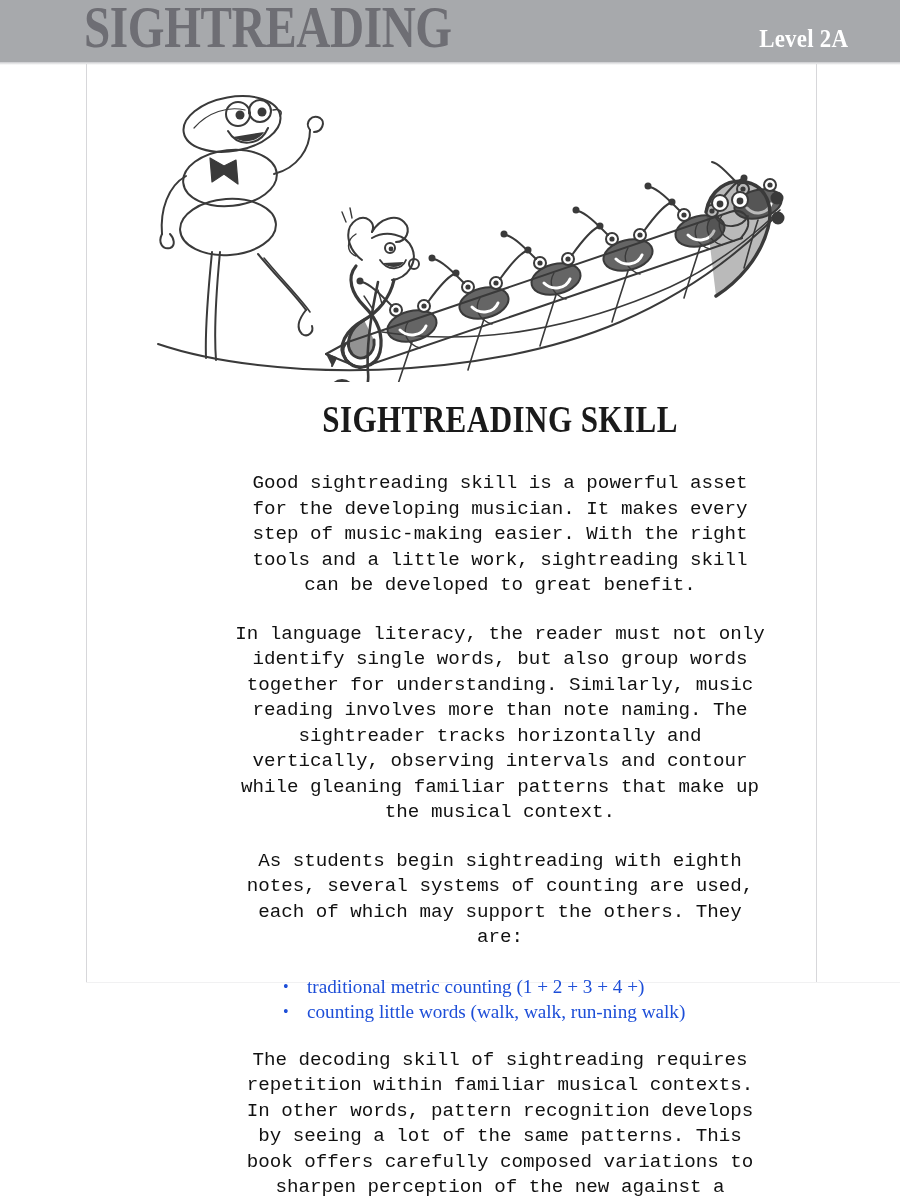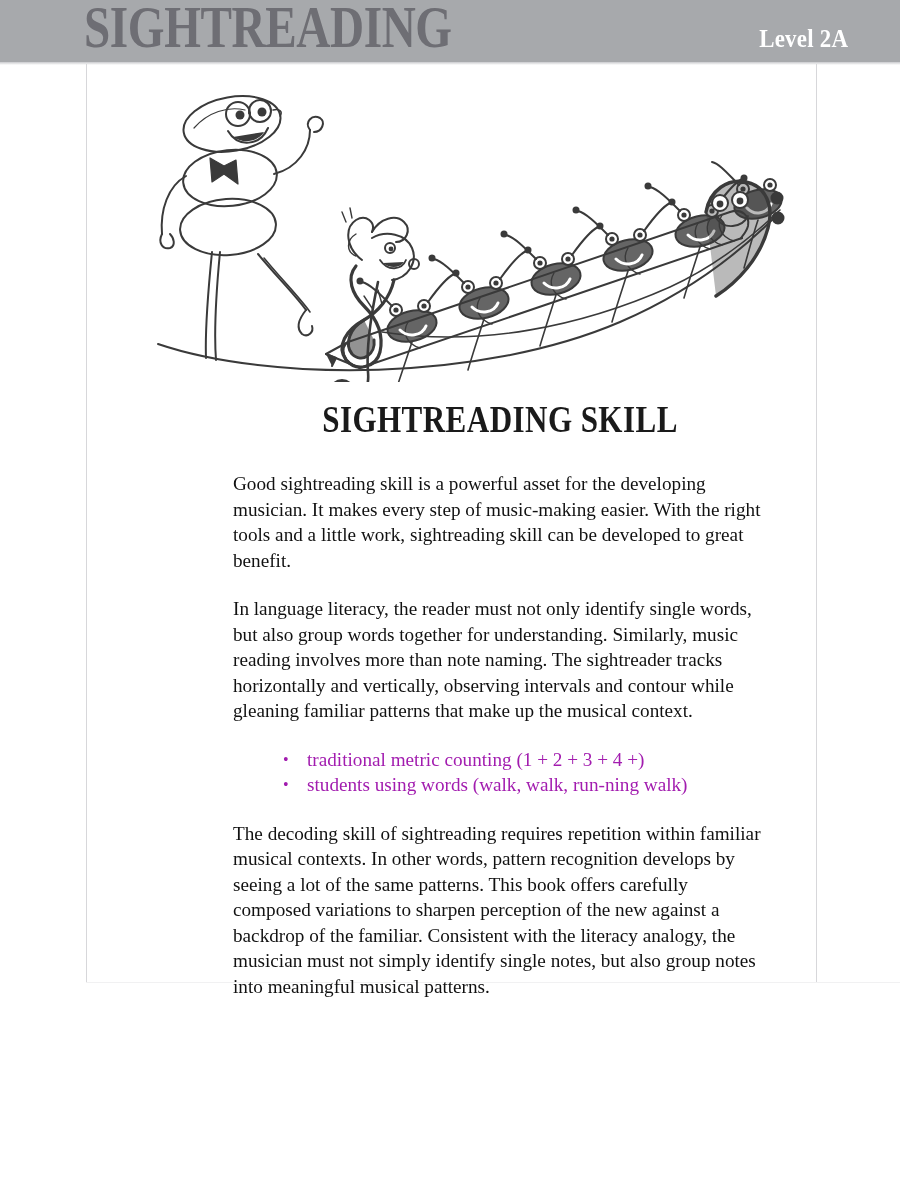--- a/index.html
+++ b/index.html
@@ -112,39 +112,39 @@
     font-weight: bold;
     font-size: 37px;
     color: #1a1a1a;
     text-align: center;
     transform: scaleX(0.84);
     letter-spacing: 0.5px;
     margin: 0 0 30px 0;
     white-space: nowrap;
   }
   .para {
-    font-family: Liberation Serif, serif;
+    font-family: Liberation Mono, monospace;
     font-size: 19.2px;
     line-height: 25.5px;
     color: #111111;
     margin: 0 0 23px 0;
-    text-align: left;
+    text-align: center;
   }
   .para:last-child { margin-bottom: 0; }
 
   .bullet-list {
     list-style: none;
     margin: 0 0 23px 0;
     padding: 0 0 0 48px;
   }
   .bullet-item {
     font-family: "Liberation Serif", serif;
     font-size: 19.2px;
     line-height: 25.5px;
-    color: #a21caf;
+    color: #1d4ed8;
     position: relative;
     padding-left: 26px;
   }
   .bullet-item::before {
     content: "\2022";
     position: absolute;
     left: 2px;
     top: 0;
     font-size: 16px;
   }
@@ -343,20 +343,21 @@
       <circle cx="628" cy="136" r="5.5" fill="#3a3a3a" stroke="#3a3a3a"></circle>
     </g>
   </svg>
 </div>
 
 <div class="article">
   <h2 class="section-title">SIGHTREADING SKILL</h2>
 
   <p class="para">Good sightreading skill is a powerful asset for the developing musician. It makes every step of music-making easier. With the right tools and a little work, sightreading skill can be developed to great benefit.</p>
   <p class="para">In language literacy, the reader must not only identify single words, but also group words together for understanding. Similarly, music reading involves more than note naming. The sightreader tracks horizontally and vertically, observing intervals and contour while gleaning familiar patterns that make up the musical context.</p>
+  <p class="para">As students begin sightreading with eighth notes, several systems of counting are used, each of which may support the others. They are:</p>
 
   <ul class="bullet-list">
     <li class="bullet-item">traditional metric counting (1 + 2 + 3 + 4 +)</li>
-    <li class="bullet-item">students using words (walk, walk, run-ning walk)</li>
+    <li class="bullet-item">counting little words (walk, walk, run-ning walk)</li>
   </ul>
 
   <p class="para">The decoding skill of sightreading requires repetition within familiar musical contexts. In other words, pattern recognition develops by seeing a lot of the same patterns. This book offers carefully composed variations to sharpen perception of the new against a backdrop of the familiar. Consistent with the literacy analogy, the musician must not simply identify single notes, but also group notes into meaningful musical patterns.</p>
 </div>
 
 </body></html>

